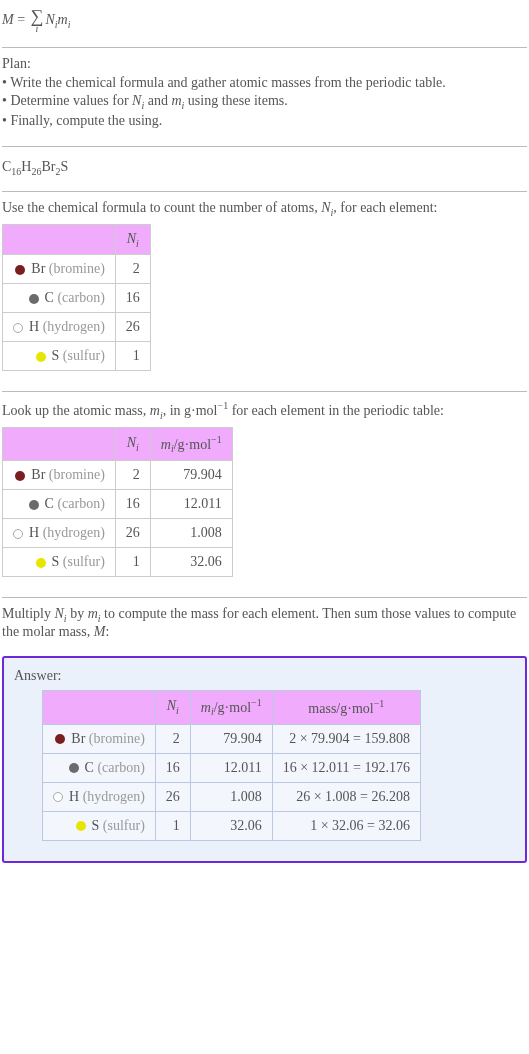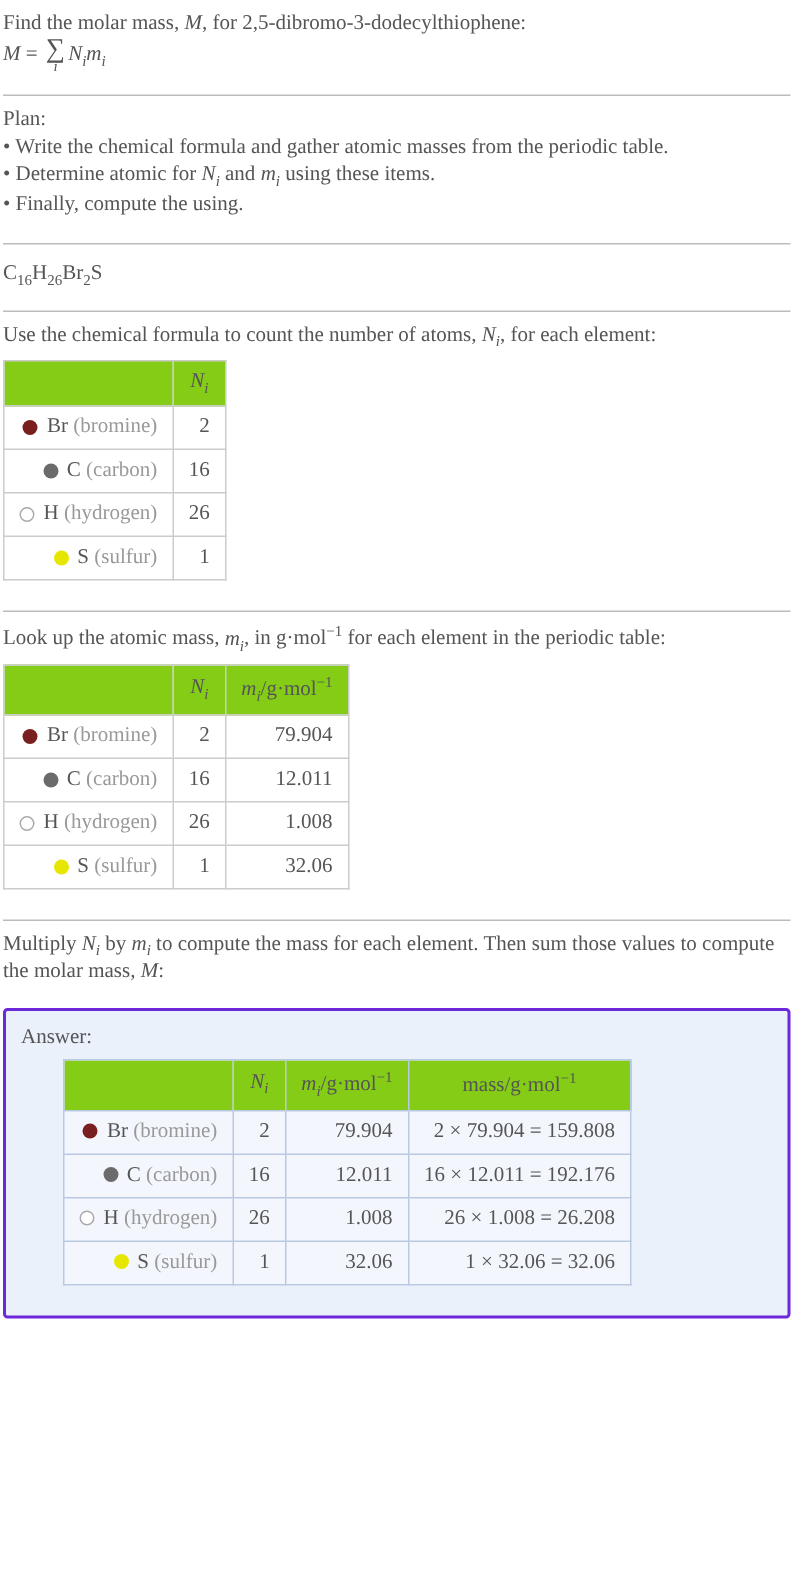--- a/index.html
+++ b/index.html
@@ -28,21 +28,21 @@
   border-collapse: collapse;
   margin: 6px 0;
 }
 table.data th, table.data td {
   border: 1px solid #ccc;
   padding: 6px 10px;
   text-align: right;
   font-weight: normal;
 }
 table.data th.num, table.data td.num { text-align: right; }
-table.data th { background: #84cc16; }
+table.data th { background: #f0abfc; }
 table.data th.hdr { text-align: center; font-style: italic; font-family: 'Times New Roman', serif; }
 .swatch { display: inline-block; width: 10px; height: 10px; border-radius: 50%; margin-right: 6px; vertical-align: middle; }
 .swatch.ring { border: 1px solid #888; }
 .elname { color: #999; }
 
 .answerbox {
   border: 2px solid #6d28d9;
   background: #eaf1fb;
   border-radius: 3px;
   padding: 10px 10px 14px 10px;
@@ -53,38 +53,35 @@
 .answerbox .label { margin-bottom: 6px; }
 .answerbox .inner { padding-left: 28px; }
 .final { font-style: italic; font-family: 'Times New Roman', serif; margin-top: 10px; line-height: 1.5; }
 .final .n { font-style: normal; }
 .sup-neg1 { font-size: 10px; vertical-align: super; font-style: normal; }
 </style>
 </head>
 <body>
 
 <div class="section">
-  <div>
-    <span>Find the molar mass, </span><span class="mathline">M</span><span>, for 2,5-dibromo-3-dodecylthiophene:</span>
-  </div>
   <div class="mathline">
     <span>M</span><span class="upright"> = </span><span class="sigma-block">
         <span class="sigma">∑</span>
         <span class="under">i</span>
       </span><span>N<sub>i</sub>m<sub>i</sub></span>
   </div>
 </div>
 <hr>
 
 <div class="section">
   <div>Plan:</div>
   <div class="bullets">
     <div>• Write the chemical formula and gather atomic masses from the periodic table.</div>
     <div>
-      <span>• Determine atomic for </span><span class="mathline">N<sub>i</sub></span><span> and </span><span class="mathline">m<sub>i</sub></span><span> using these items.</span>
+      <span>• Determine values for </span><span class="mathline">N<sub>i</sub></span><span> and </span><span class="mathline">m<sub>i</sub></span><span> using these items.</span>
     </div>
     <div>• Finally, compute the using.</div>
   </div>
 </div>
 <hr>
 
 <div class="section">
   <div class="nosub-it" style="margin-top:4px;">
     <span>C</span><sub class="sub-n">16</sub><span>H</span><sub class="sub-n">26</sub><span>Br</span><sub class="sub-n">2</sub><span>S</span>
   </div>

